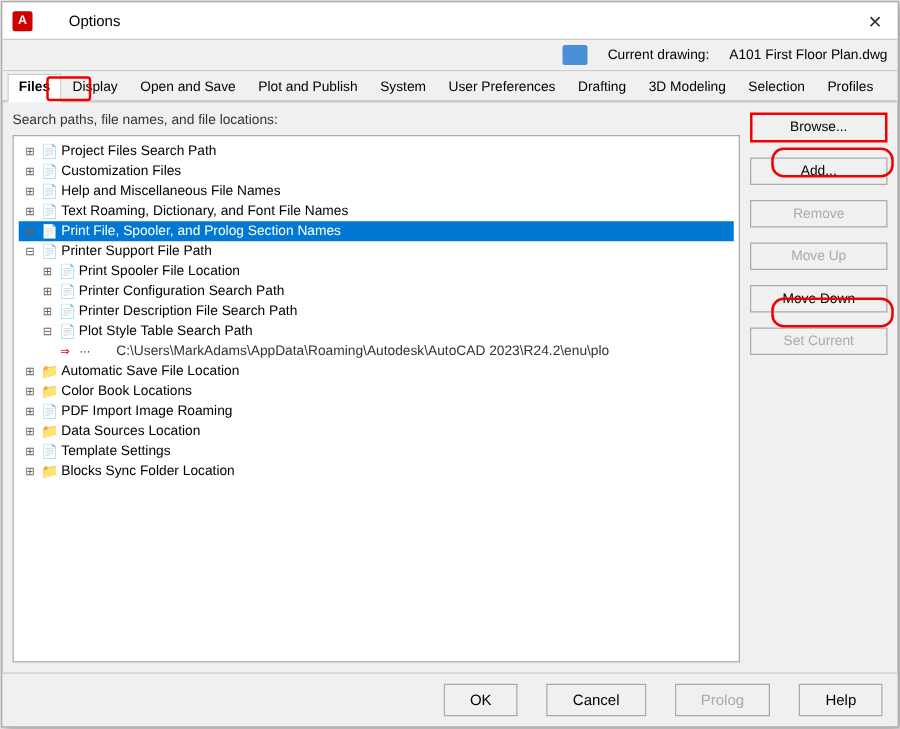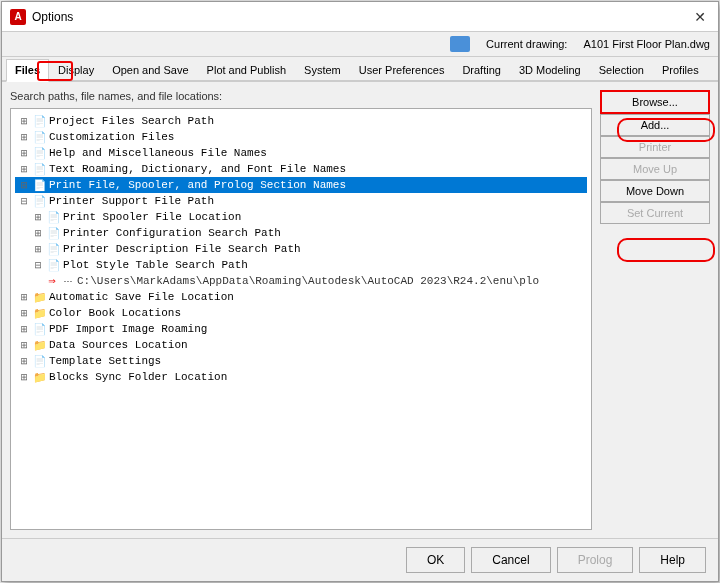--- a/index.html
+++ b/index.html
@@ -45,20 +45,21 @@
       display: flex;
       align-items: center;
       justify-content: center;
       color: white;
       font-weight: bold;
       font-size: 10px;
     }
     .title-text {
       font-size: 12px;
       font-weight: normal;
+      margin-left: 23px;
     }
     .close-btn {
       width: 20px;
       height: 20px;
       cursor: pointer;
       display: flex;
       align-items: center;
       justify-content: center;
       font-size: 14px;
       color: #333;
@@ -166,37 +167,36 @@
       width: 14px;
       height: 14px;
       margin: 0 2px;
       flex-shrink: 0;
       display: inline-flex;
       align-items: center;
       justify-content: center;
     }
     .tree-item .item-label {
       font-size: 11px;
-      font-family: Liberation Mono, monospace;
     }
     .icon-folder {
       color: #f5a623;
       font-size: 11px;
     }
     .icon-doc {
       color: #4a90d9;
       font-size: 11px;
     }
     .indent-1 { margin-left: 14px; }
     .indent-2 { margin-left: 28px; }
     .right-panel {
       width: 110px;
       display: flex;
       flex-direction: column;
-      gap: 0;
+      gap: 12px;
       padding-top: 0;
     }
     .action-btn {
       width: 100%;
       padding: 4px 8px;
       font-size: 11px;
       background: #f0f0f0;
       border: 1px solid #aaa;
       cursor: pointer;
       text-align: center;
@@ -206,41 +206,42 @@
       cursor: default;
     }
     .action-btn.highlighted {
       border: 2px solid #e00;
       font-weight: normal;
     }
     .bottom-bar {
       display: flex;
       justify-content: flex-end;
       padding: 8px 12px;
-      gap: 6px;
+      gap: 23px;
       border-top: 1px solid #ccc;
       background: #f0f0f0;
     }
     .bottom-btn {
       padding: 5px 20px;
       font-size: 12px;
       border: 1px solid #aaa;
       background: #f0f0f0;
       cursor: pointer;
     }
     .bottom-btn.disabled {
       color: #aaa;
       cursor: default;
     }
     .dialog-wrapper {
       position: relative;
     }
     .path-value {
       font-size: 10px;
       color: #333;
+      margin-left: 16px;
     }
   </style>
 </head>
 <body>
 
 <div class="dialog-wrapper" style="position:relative;">
   <div class="dialog">
 
     <div class="title-bar">
       <div class="title-bar-left">
@@ -376,21 +377,21 @@
             <span class="expander">⊞</span>
             <span class="item-icon icon-folder">📁</span>
             <span class="item-label">Blocks Sync Folder Location</span>
           </div>
         </div>
       </div>
 
       <div class="right-panel">
         <button class="action-btn highlighted">Browse...</button>
         <button class="action-btn">Add...</button>
-        <button class="action-btn" disabled="">Printer</button>
+        <button class="action-btn" disabled="">Remove</button>
         <button class="action-btn" disabled="">Move Up</button>
         <button class="action-btn">Move Down</button>
         <button class="action-btn" disabled="">Set Current</button>
       </div>
     </div>
 
     <div class="bottom-bar">
       <button class="bottom-btn">OK</button>
       <button class="bottom-btn">Cancel</button>
       <button class="bottom-btn disabled" disabled="">Prolog</button>

